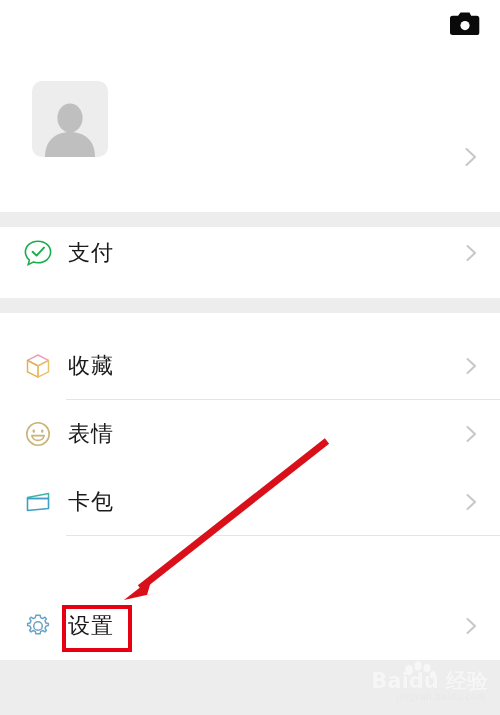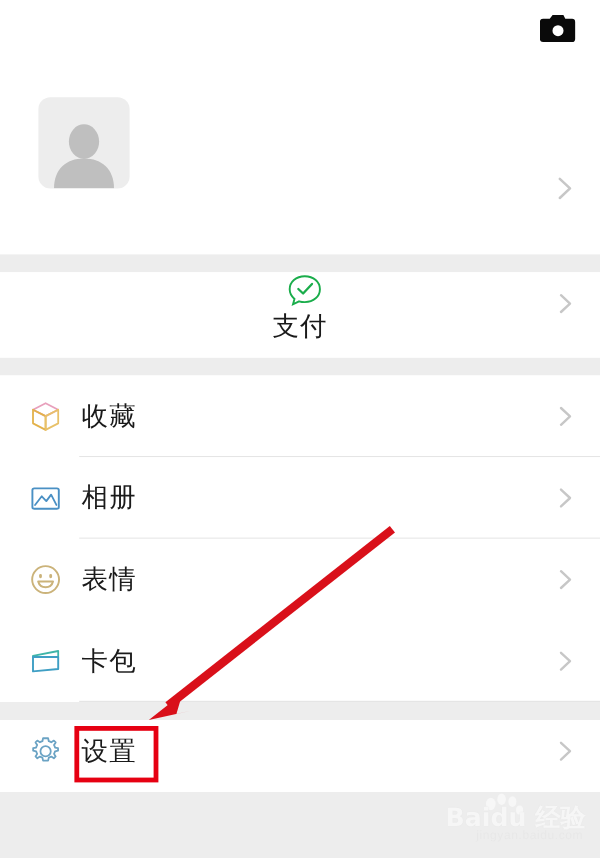--- a/index.html
+++ b/index.html
@@ -81,32 +81,32 @@
   .gap.bottom { top: 660px; height: 55px; }
 
   
   .section {
     position: absolute;
     left: 0;
     width: 500px;
     background: #ffffff;
   }
   .section.s1 { top: 227px; height: 71px; }
-  .section.s2 { top: 313px; height: 272px; }
+  .section.s2 { top: 332px; height: 272px; }
   .section.s3 { top: 600px; height: 60px; }
 
   .row {
     position: relative;
     height: 68px;
     display: flex;
     align-items: center;
     background: #ffffff;
     cursor: pointer;
   }
-  .section.s1 .row { height: 51px; flex-direction: column; }
+  .section.s1 .row { height: 51px; }
   .section.s3 .row { height: 52px; }
 
   .row .divider {
     position: absolute;
     left: 66px;
     right: 0;
     bottom: 0;
     height: 1px;
     background: #e5e5e5;
   }
@@ -262,35 +262,20 @@
       </div>
       <span class="row-label">收藏</span>
       <div class="chev">
         <svg width="13" height="20" viewBox="0 0 13 20" aria-hidden="true">
           <polyline points="2.5,3 10,10 2.5,17" fill="none" stroke="#c7c7c7" stroke-width="2" stroke-linecap="round" stroke-linejoin="round"></polyline>
         </svg>
       </div>
       <div class="divider"></div>
     </div>
 
-    <div class="row">
-      <div class="row-icon">
-        <svg width="30" height="30" viewBox="0 0 30 30" aria-hidden="true">
-          <rect x="4" y="7" width="22" height="17" rx="1.6" fill="none" stroke="#4a90c4" stroke-width="1.6"></rect>
-          <polyline points="6.2,20.8 11.8,13.6 15.6,17.6 19.6,12.2 24,20.8" fill="none" stroke="#4a90c4" stroke-width="1.5" stroke-linejoin="round" stroke-linecap="round"></polyline>
-        </svg>
-      </div>
-      <span class="row-label">相册</span>
-      <div class="chev">
-        <svg width="13" height="20" viewBox="0 0 13 20" aria-hidden="true">
-          <polyline points="2.5,3 10,10 2.5,17" fill="none" stroke="#c7c7c7" stroke-width="2" stroke-linecap="round" stroke-linejoin="round"></polyline>
-        </svg>
-      </div>
-      <div class="divider"></div>
-    </div>
 
     <div class="row">
       <div class="row-icon">
         <svg width="30" height="30" viewBox="0 0 30 30" aria-hidden="true">
           <circle cx="15" cy="15" r="11.2" fill="none" stroke="#cbb37a" stroke-width="1.6"></circle>
           <rect x="9.6" y="10.4" width="2.3" height="3.4" rx="1.1" fill="#cbb37a"></rect>
           <rect x="18.1" y="10.4" width="2.3" height="3.4" rx="1.1" fill="#cbb37a"></rect>
           <path d="M8.8 16.6 A6.4 6.4 0 0 0 21.2 16.6 Z" fill="none" stroke="#cbb37a" stroke-width="1.6" stroke-linejoin="round"></path>
         </svg>
       </div>

